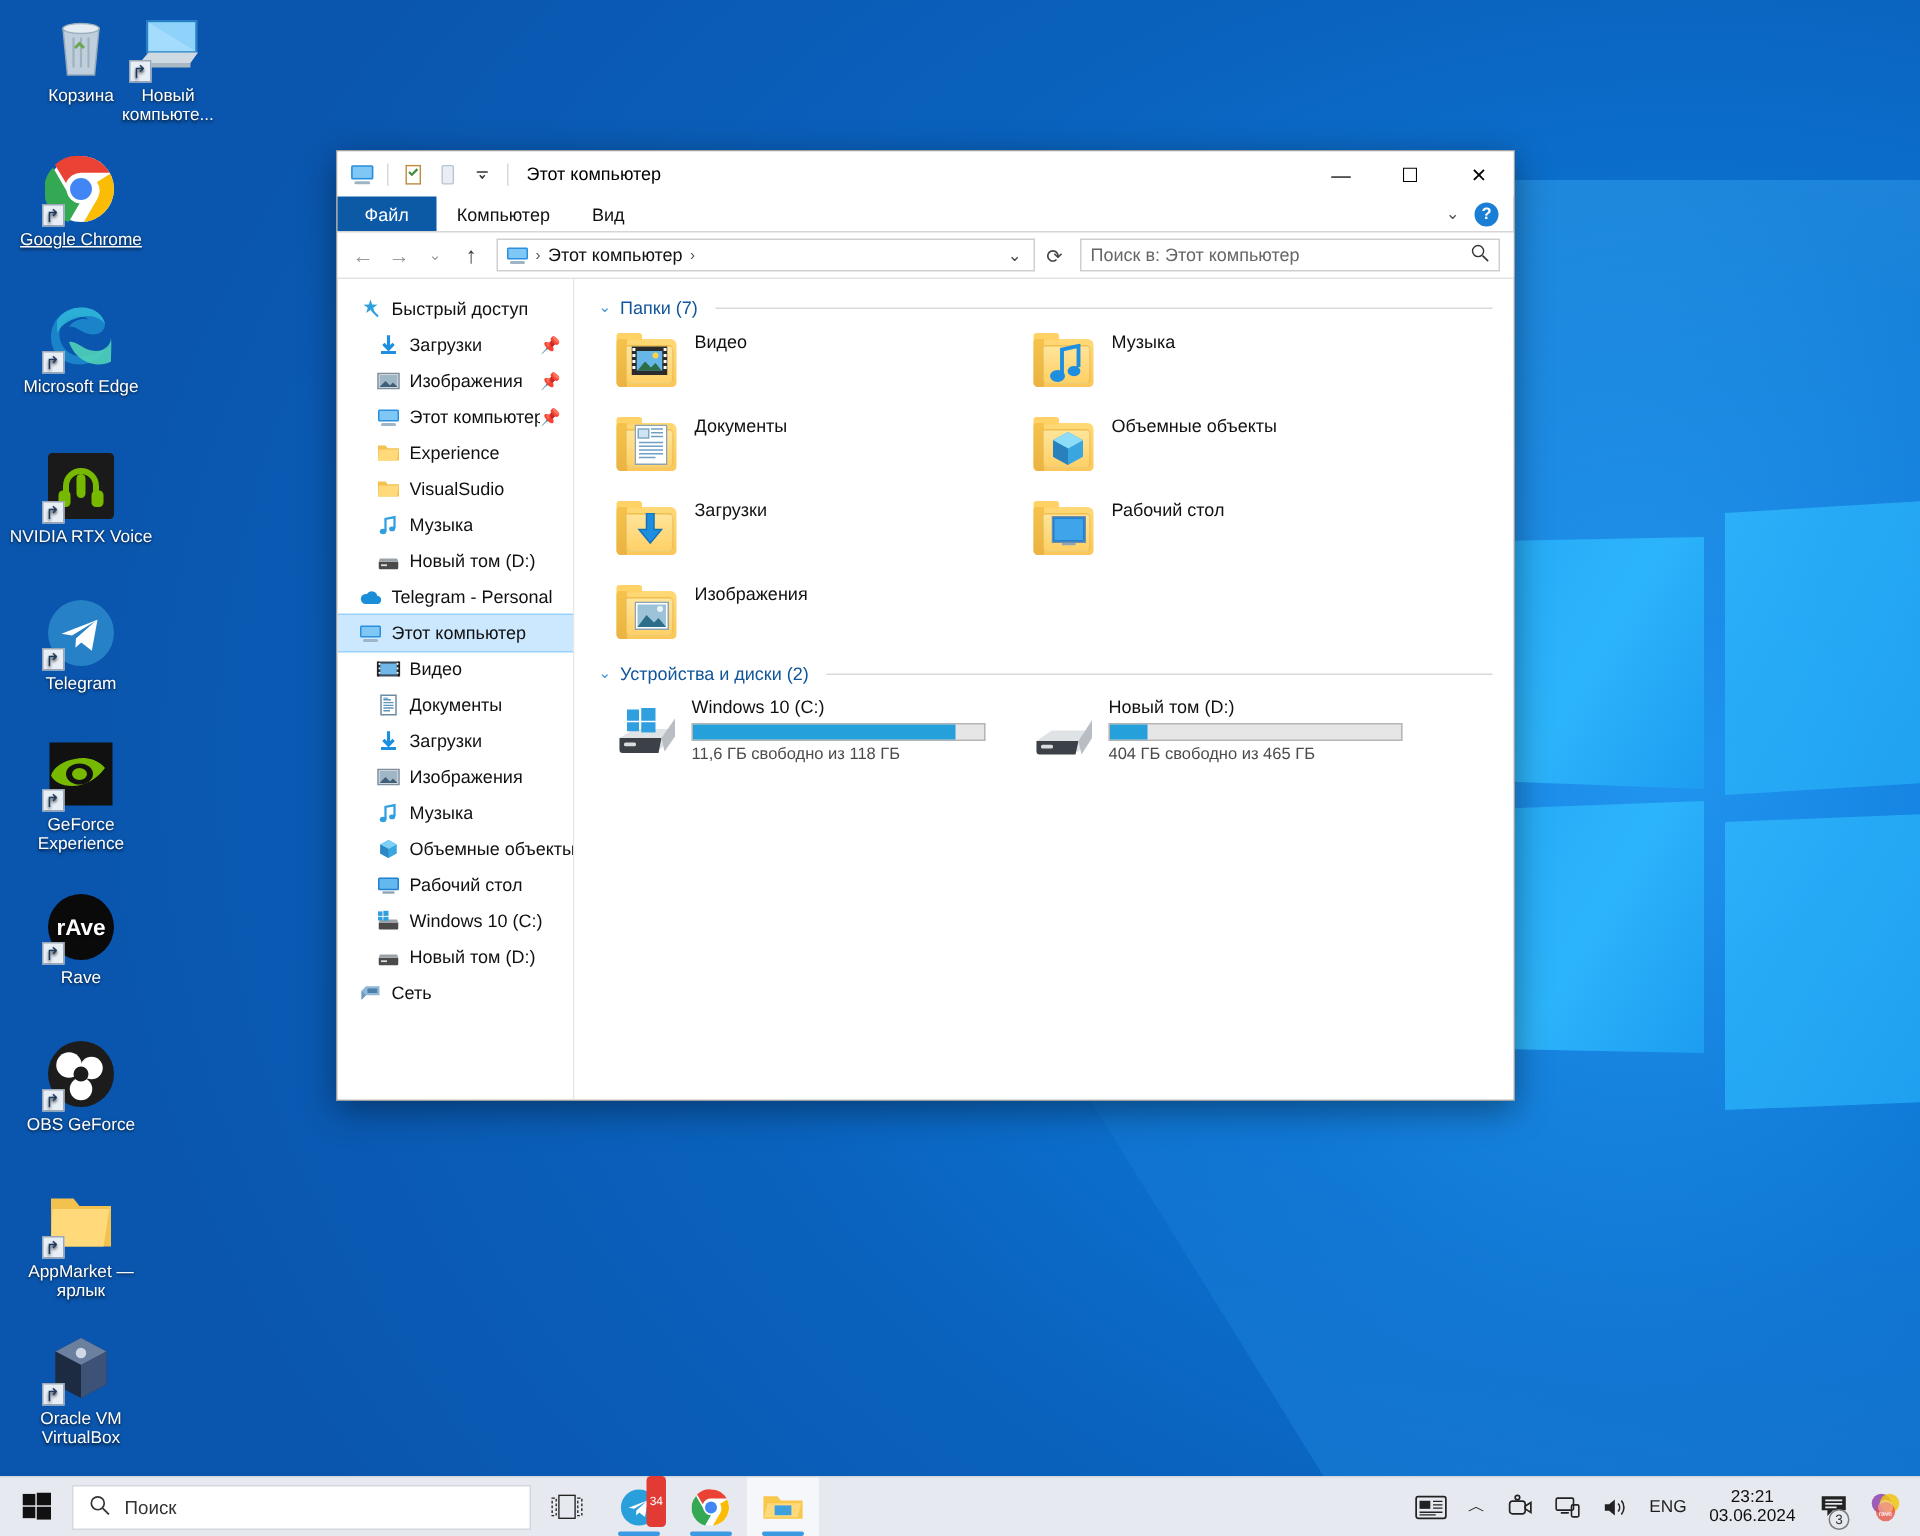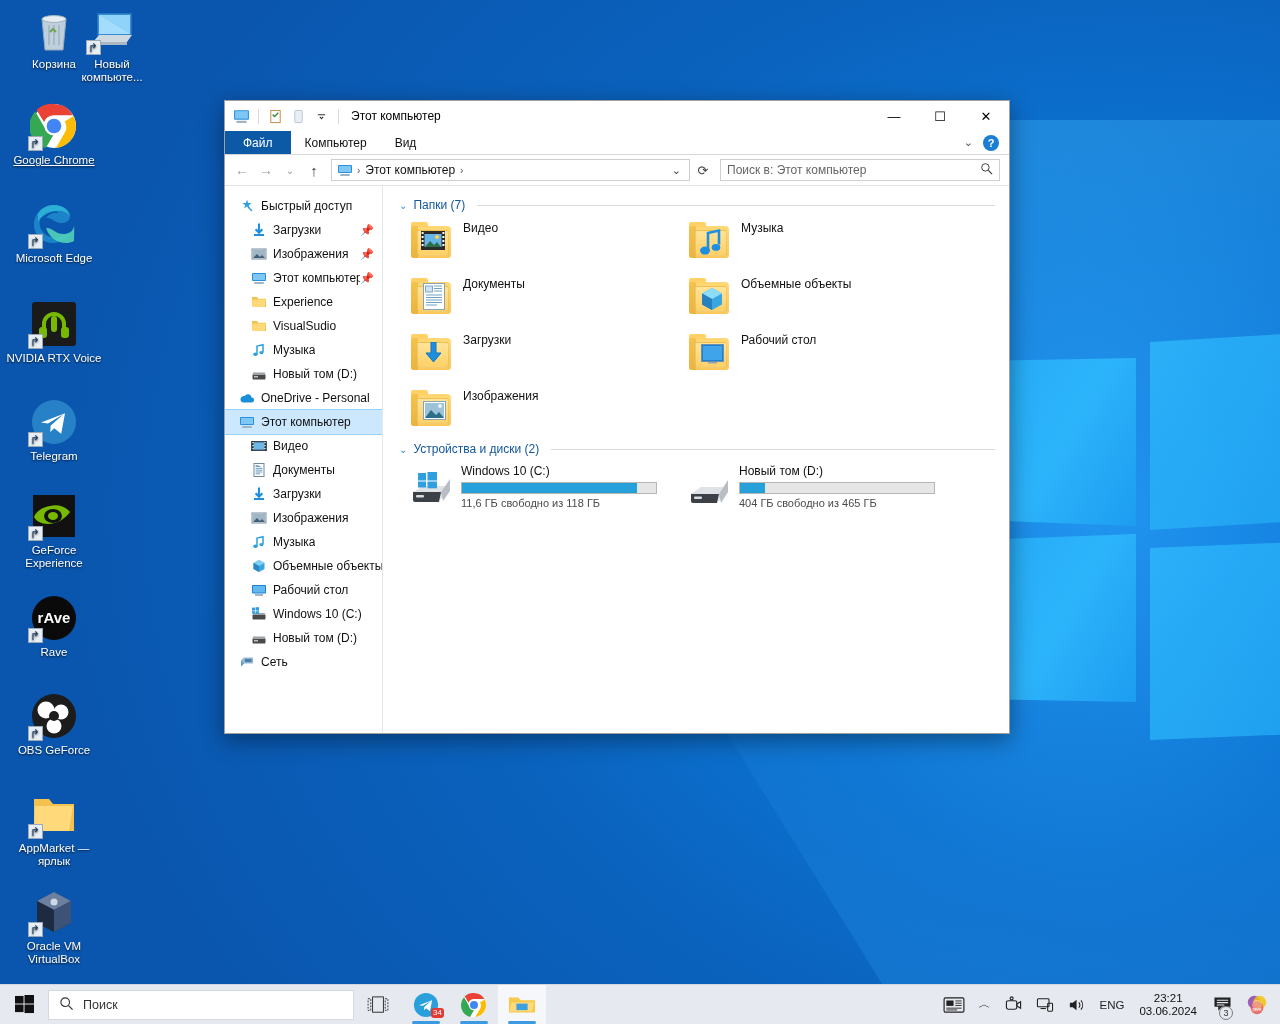--- a/index.html
+++ b/index.html
@@ -436,21 +436,21 @@
               <path d="M1.5 8.5h13v4.2a.8.8 0 0 1-.8.8H2.3a.8.8 0 0 1-.8-.8z" fill="#4a4a4a"></path>
               <path d="M2.3 6.4h11.4l.8 2.1H1.5z" fill="#9aa2a8"></path>
               <rect x="3" y="10.2" width="4" height="1.2" fill="#ddd"></rect>
             </svg></span>
           <span class="txt">Новый том (D:)</span>
         </div>
         <div class="snode">
           <span class="si"><svg width="16" height="16" viewBox="0 0 16 16">
               <path d="M4.2 12.6h8.1a2.6 2.6 0 0 0 .3-5.2A3.8 3.8 0 0 0 5.6 6 3 3 0 0 0 4.2 12.6z" fill="#1a8fd8"></path>
             </svg></span>
-          <span class="txt">OneDrive - Personal</span>
+          <span class="txt">Telegram - Personal</span>
         </div>
         <div class="snode sel">
           <span class="si"><svg width="16" height="16" viewBox="0 0 16 16">
               <rect x="1" y="3" width="14" height="8" rx="1" fill="#2a8fdd"></rect>
               <rect x="2" y="4" width="12" height="6" fill="#7fc7f5"></rect>
               <rect x="3" y="12" width="10" height="2" rx="1" fill="#9fb4c5"></rect>
             </svg></span>
           <span class="txt">Этот компьютер</span>
         </div>
         <div class="snode child">
@@ -720,21 +720,21 @@
       <rect x="6" y="1" width="12" height="17" fill="none" stroke="#222"></rect>
       <rect x="20" y="3" width="3" height="13" fill="none" stroke="#222" stroke-dasharray="2 1.5"></rect>
     </svg>
   </div>
   <div class="tbtn running">
     <svg width="26" height="26" viewBox="0 0 28 28">
       <circle cx="14" cy="14" r="13" fill="#29a0db"></circle>
       <path d="M6.5 14.2l14-5.4-2.2 12-4.1-3.2-2.3 2.1.2-3.6 7.4-6.6-8.9 5.4z" fill="#fff"></path>
     </svg>
     <span style="position:absolute;right:6px;bottom:7px;background:#e23b33;color:#fff;font-size:8px;
-      border-radius:3px;padding:0 2px;line-height:10px;">34</span>
+      border-radius:3px;padding:12px 2px;line-height:10px;">34</span>
   </div>
   <div class="tbtn running">
     <svg width="26" height="26" viewBox="0 0 28 28">
       <circle cx="14" cy="14" r="13" fill="#fff"></circle>
       <path d="M14 1a13 13 0 0 1 11.3 6.6H14a6.4 6.4 0 0 0-5.9 4L4 4.7A13 13 0 0 1 14 1z" fill="#ea4335"></path>
       <path d="M3.3 5.7l5.6 9.7a6.4 6.4 0 0 0 5.6 3.2l-4.8 8.3A13 13 0 0 1 3.3 5.7z" fill="#34a853"></path>
       <path d="M25.6 8.2A13 13 0 0 1 15.4 26.9l5.3-9.2a6.4 6.4 0 0 0-.2-6.4z" fill="#fbbc05"></path>
       <circle cx="14" cy="14" r="5.6" fill="#fff"></circle>
         <circle cx="14" cy="14" r="4.3" fill="#4285f4"></circle>
     </svg>

